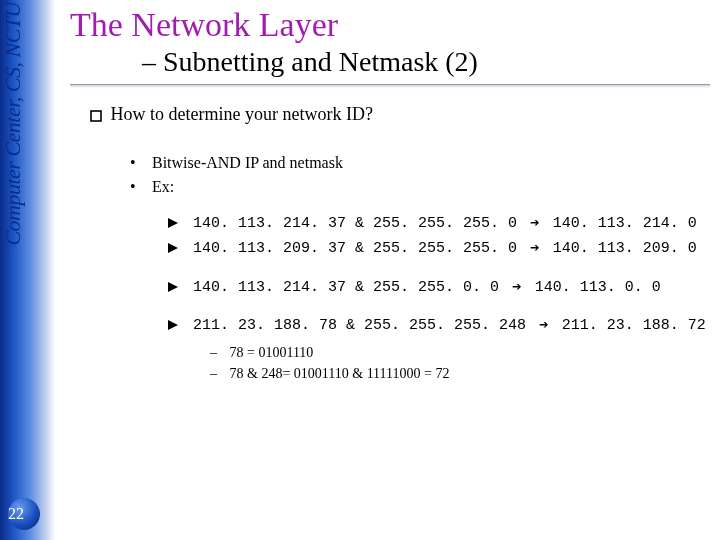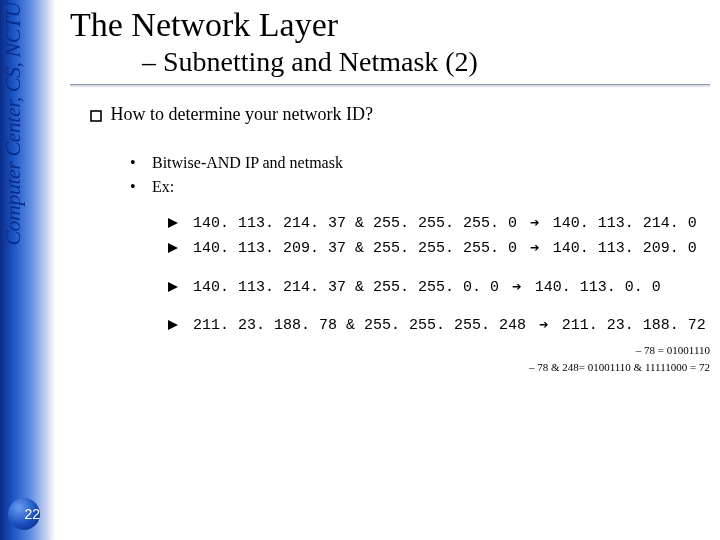--- a/index.html
+++ b/index.html
@@ -34,33 +34,33 @@
   }
   .page-badge {
     position: absolute;
     left: 8px;
     bottom: 10px;
     width: 32px;
     height: 32px;
     border-radius: 50%;
     background: radial-gradient(circle at 35% 30%, #6a9df2 0%, #1a4fc0 55%, #07236e 100%);
     color: #fff;
-    font-size: 14px;
+    font-size: 16px;
     line-height: 32px;
-    text-align: right;
-    font-family: Liberation Sans, sans-serif;
+    text-align: left;
+    font-family: Liberation Serif, serif;
   }
   .content {
     position: absolute;
     left: 70px;
     top: 0;
     right: 10px;
   }
   .title {
-    color: #000000;
+    color: #a21caf;
     font-size: 34px;
     font-weight: normal;
     padding-top: 6px;
     padding-bottom: 2px;
   }
   .subtitle {
     color: #000000;
     font-size: 28px;
     font-weight: normal;
     padding-left: 72px;
@@ -91,21 +91,21 @@
   .q-bullet svg { width: 12px; height: 12px; }
   .dot-rows { padding-left: 60px; margin-bottom: 12px; }
   .dot-row { font-size: 16px; line-height: 1.5; }
   .dot { display: inline-block; width: 18px; }
   .tri-block { padding-left: 98px; margin-bottom: 14px; }
   .tri-row { font-size: 15px; line-height: 1.55; white-space: nowrap; font-family: Liberation Mono, monospace; }
   .tri { display:inline-block; width:16px; vertical-align: baseline; transform: translateY(1px); }
   .tri svg { width:10px; height:10px; }
   .arrow { display:inline-block; font-weight: bold; font-size: 16px; padding: 0 4px; transform: translateY(1px); }
   .dash-block { padding-left: 140px; margin-top: 2px; }
-  .dash-row { font-size: 11px; line-height: 1.5; text-align: right; }
+  .dash-row { font-size: 14px; line-height: 1.5; }
   .dash { display:inline-block; width: 16px; }
 </style>
 </head>
 <body>
 
 <div class="left-rail">
   <div class="vertical-label">Computer Center, CS, NCTU</div>
 </div>
 <div class="page-badge">22</div>
 

